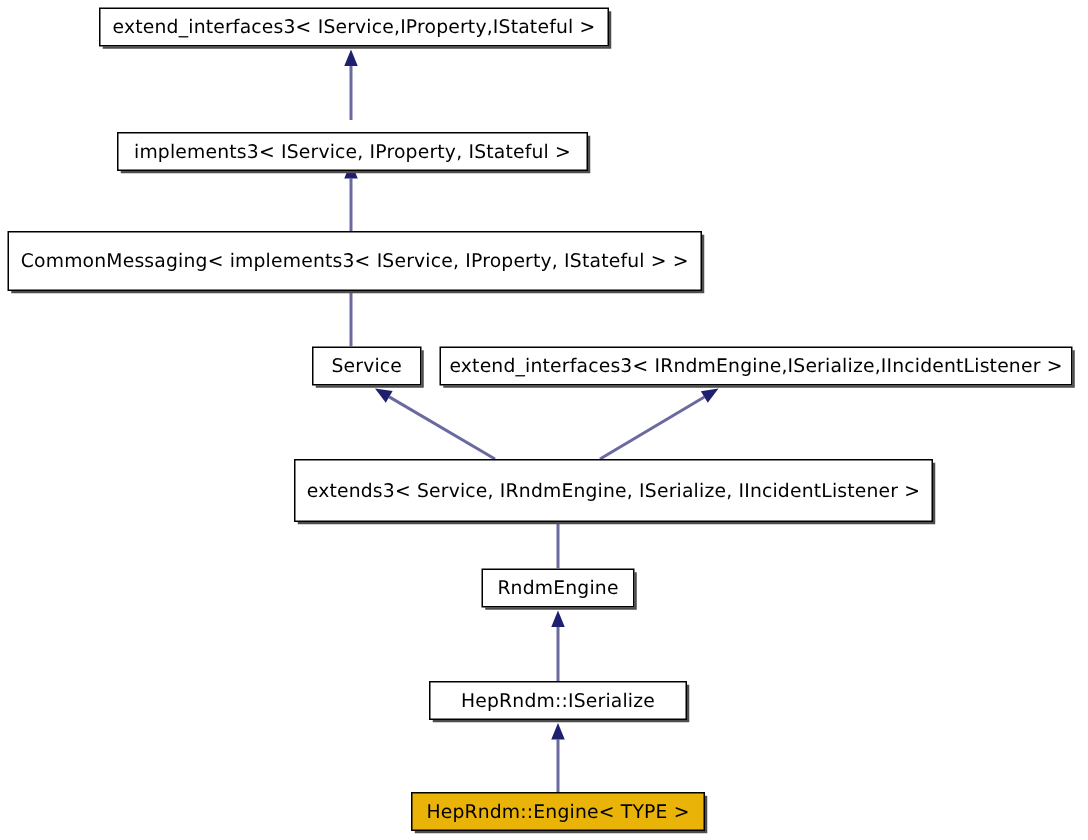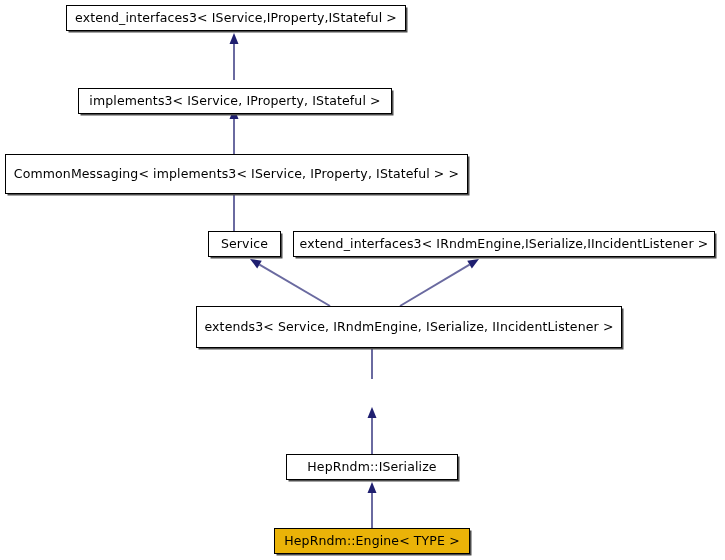--- a/index.html
+++ b/index.html
@@ -99,19 +99,22 @@
     </div>
     <div class="uml-node" style="left: 188px; top: 231px; width: 73px; height: 26px; margin-left: 20px;">
       <span class="node-label">Service</span>
     </div>
     <div class="uml-node" style="left: 293px; top: 231px; width: 422px; height: 26px;">
       <span class="node-label">extend_interfaces3&lt; IRndmEngine,ISerialize,IIncidentListener &gt;</span>
     </div>
     <div class="uml-node" style="left: 159px; top: 306px; width: 426px; height: 42px; margin-left: 37px;">
       <span class="node-label">extends3&lt; Service, IRndmEngine, ISerialize, IIncidentListener &gt;</span>
     </div>
+    <div class="uml-node" style="left: 321px; top: 379px; width: 102px; height: 26px;">
+      <span class="node-label">RndmEngine</span>
+    </div>
     <div class="uml-node" style="left: 286px; top: 454px; width: 172px; height: 26px;">
       <span class="node-label">HepRndm::ISerialize</span>
     </div>
     <div class="uml-node highlight" style="left: 274px; top: 528px; width: 196px; height: 26px;">
       <span class="node-label">HepRndm::Engine&lt; TYPE &gt;</span>
     </div>
   </div>
 
 </body></html>

